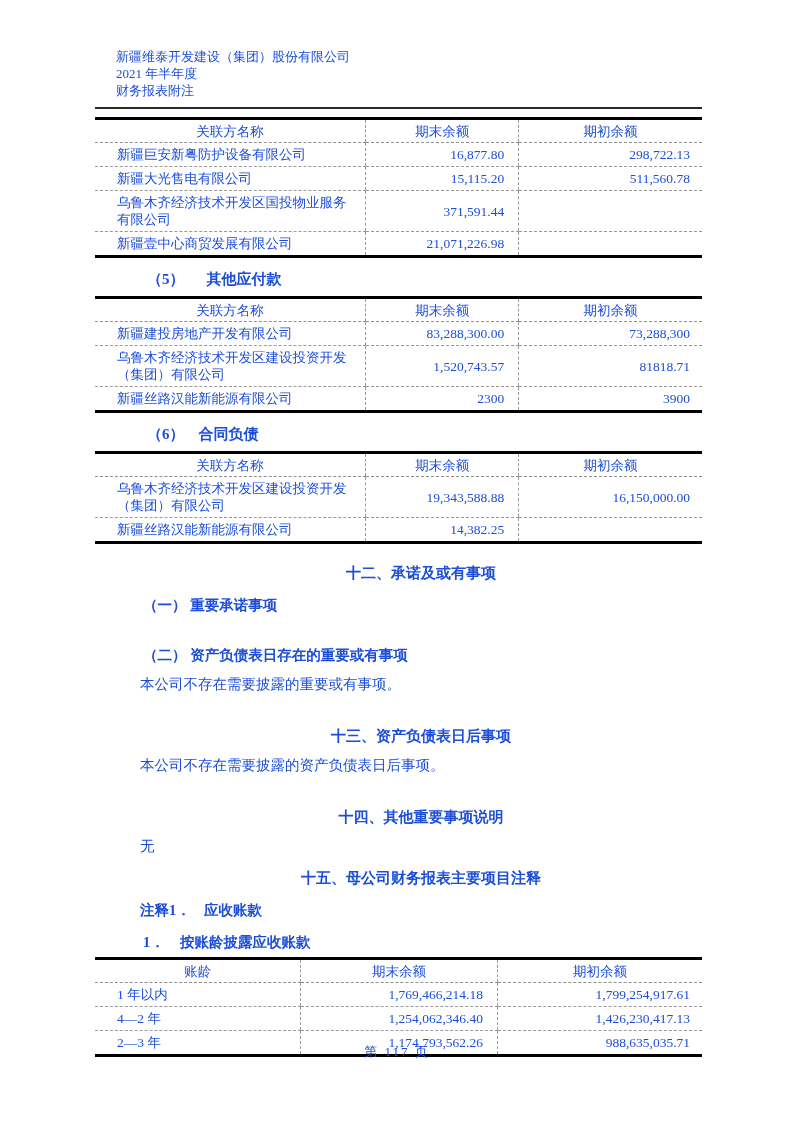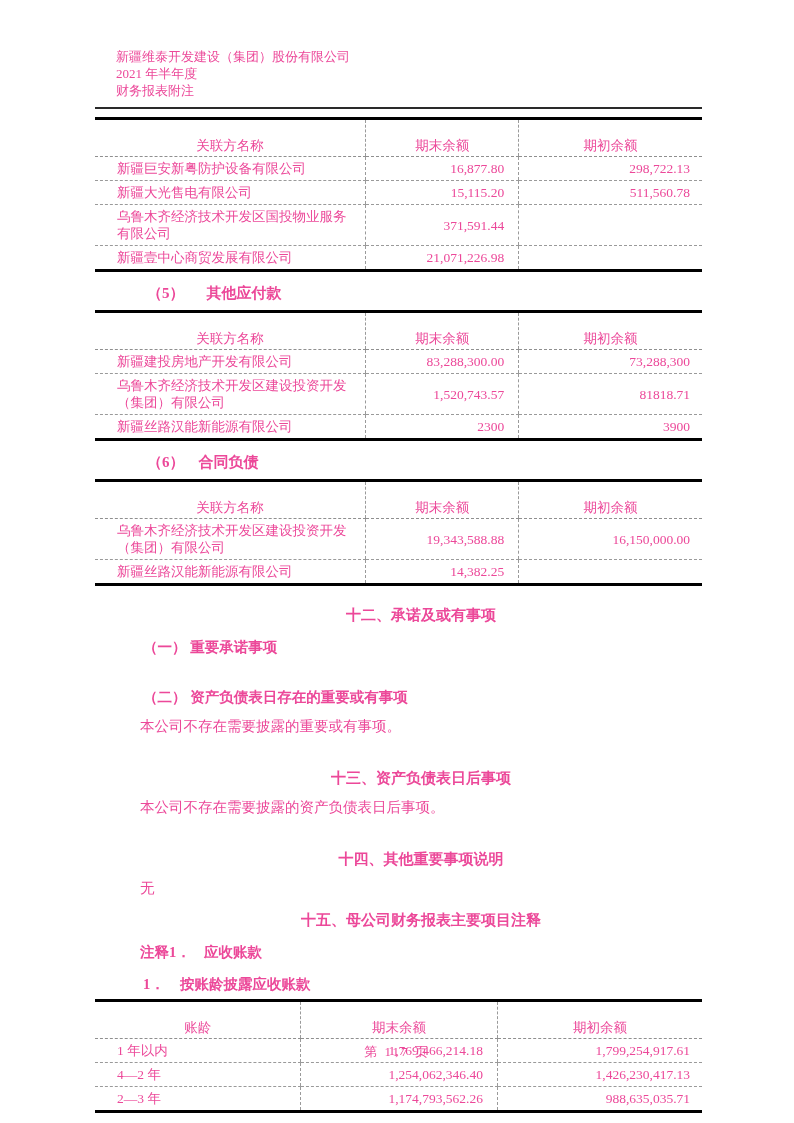--- a/index.html
+++ b/index.html
@@ -3,21 +3,21 @@
 <meta charset="utf-8">
 <style>
   * { box-sizing: border-box; }
   html, body { margin: 0; padding: 0; background: #ffffff; }
   .page {
     position: relative;
     width: 794px;
     height: 1123px;
     margin: 0 auto;
     background: #ffffff;
-    color: #ec4899;
+    color: #1d4ed8;
     font-family: "Liberation Serif", "DejaVu Serif", serif;
     padding: 48px 92px 0 95px;
     overflow: hidden;
   }
   
   .doc-header { margin-left: 21px; font-size: 13px; line-height: 17px; }
   .header-rule {
     margin-top: 8px;
     border: none;
     border-top: 2px solid #2a2a2a;
@@ -29,21 +29,21 @@
     border-collapse: collapse;
     table-layout: fixed;
     border-top: 3px solid #000;
     border-bottom: 3px solid #000;
     font-size: 13.5px;
     margin-top: 7px;
   }
   .fin-table th {
     font-weight: normal;
     text-align: center;
-    padding: 17px 4px 2px 4px;
+    padding: 3px 4px 2px 4px;
     line-height: 17px;
     border-bottom: 1px dashed #8f8f8f;
   }
   .fin-table td {
     padding: 3px 8px;
     line-height: 17px;
     border-bottom: 1px dashed #9a9a9a;
   }
   .fin-table tr:last-child td { border-bottom: none; }
   .fin-table th + th, .fin-table td + td { border-left: 1px dashed #9a9a9a; }

